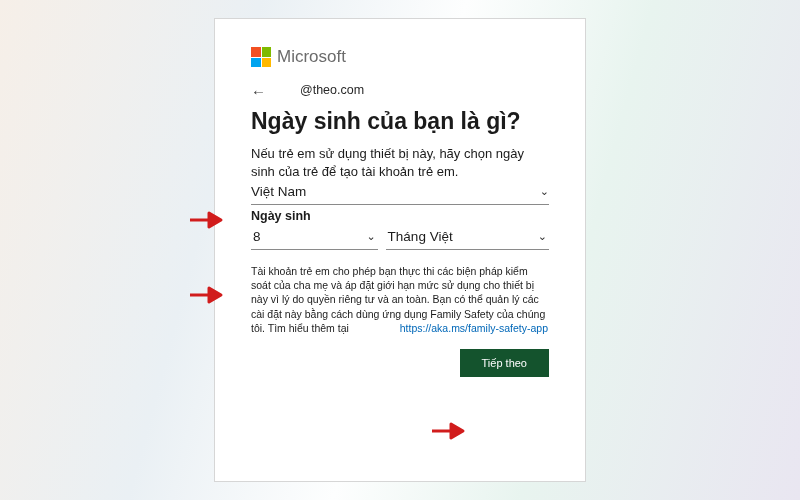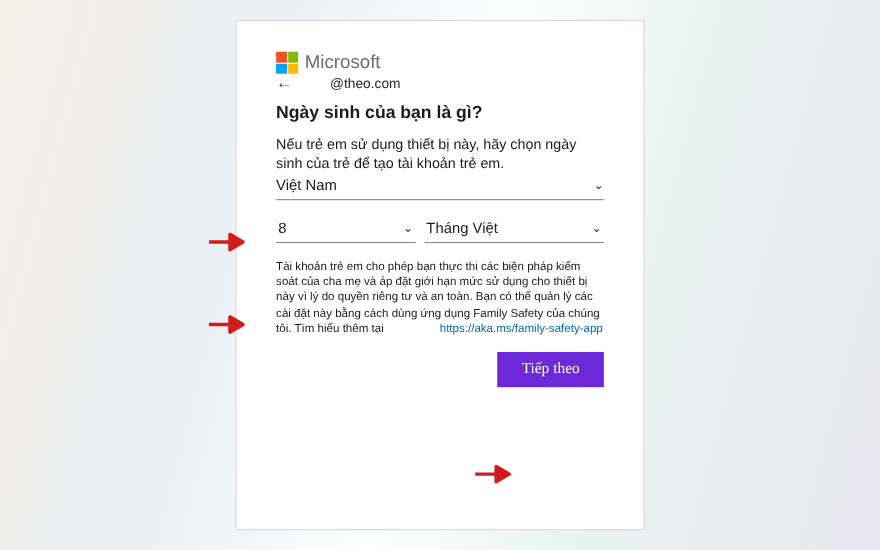--- a/index.html
+++ b/index.html
@@ -12,42 +12,42 @@
     position: relative;
   }
   .card {
     width: 372px;
     height: 464px;
     background: #ffffff;
     border: 1px solid #d6d6d6;
     padding: 28px 36px 18px 36px;
     position: relative;
   }
-  .brand { display: flex; align-items: flex-end; gap: 6px; }
+  .brand { display: flex; align-items: flex-end; gap: 6px; margin-bottom: 14px; }
   .ms-logo { width: 20px; height: 20px; display: grid; grid-template-columns: 1fr 1fr; grid-template-rows: 1fr 1fr; gap: 1px; }
   .ms-logo span:nth-child(1){background:#f25022;} .ms-logo span:nth-child(2){background:#7fba00;}
   .ms-logo span:nth-child(3){background:#00a4ef;} .ms-logo span:nth-child(4){background:#ffb900;}
   .brand-text { font-size: 17px; color:#6b6b6b; font-weight:500; }
   .identity-row { display:flex; align-items:center; gap: 34px; font-size:12.5px; color:#272727; margin-bottom: 10px; }
   .back { font-size: 15px; color:#404040; cursor:pointer; }
-  .title { font-size: 16px; font-weight:600; color:#1b1b1b; margin-bottom:10px; }
+  .title { font-size: 23px; font-weight:600; color:#1b1b1b; margin-bottom:10px; }
   .desc { font-size: 13px; color:#1b1b1b; line-height:1.35; }
   .label { font-size: 12.5px; font-weight:600; color:#1b1b1b; margin-bottom:2px; }
-  .field-row { display:flex; align-items:center; justify-content:space-between; border-bottom:1px solid #8a8a8a; padding: 4px 0 5px 0; margin-bottom: 14px; gap: 28px; }
+  .field-row { display:flex; align-items:center; justify-content:space-between; border-bottom:1px solid #8a8a8a; padding: 4px 0 5px 0; margin-bottom: 4px; gap: 28px; }
   .field-row .val { font-size: 13.5px; color:#1b1b1b; }
   .chev { font-size: 11px; color:#303030; }
   .dob-row { display:flex; gap:8px; margin-bottom:14px; }
   .sel { flex:1; display:flex; align-items:center; justify-content:space-between; border-bottom:1px solid #8a8a8a; padding:4px 2px 5px 2px; font-size:13.5px; color:#1b1b1b; }
   .sel.month { flex:1.3; }
   .sel.year { flex:1; }
   .spin { display:flex; flex-direction:column; font-size:7px; line-height:7px; color:#606060; }
   .fineprint { font-size: 10.5px; color:#1b1b1b; line-height:1.35; margin-top:4px; }
   .fineprint a { color:#0067b8; text-decoration:none;padding-left:48px; }
   .btn-row { display:flex; justify-content:flex-end; margin-top:14px; }
-  .btn-primary { background:#6d28d9; color:#fff; border:none; padding:8px 22px; font-size:14px; cursor:pointer;font-family:Liberation Serif, serif; }
+  .btn-primary { background:#14532d; color:#fff; border:none; padding:8px 22px; font-size:11px; cursor:pointer; }
   
   .arrow { position:absolute; width:36px; height:20px; pointer-events:none; }
   .arrow svg { width:100%; height:100%; }
 </style>
 </head>
 <body>
 
 <div class="card">
 
   <div class="brand">
@@ -66,20 +66,21 @@
   </div>
 
   <h1 class="title">Ngày sinh của bạn là gì?</h1>
   <p class="desc">Nếu trẻ em sử dụng thiết bị này, hãy chọn ngày sinh của trẻ để tạo tài khoản trẻ em.</p>
 
   <div class="field-row">
     <span class="val">Việt Nam</span>
     <span class="chev">⌄</span>
   </div>
 
+  <div class="label">Ngày sinh</div>
   <div class="dob-row">
     <div class="sel">
       <span>8</span>
       <span class="chev">⌄</span>
     </div>
     <div class="sel month">
       <span>Tháng Việt</span>
       <span class="chev">⌄</span>
     </div>
   </div>

